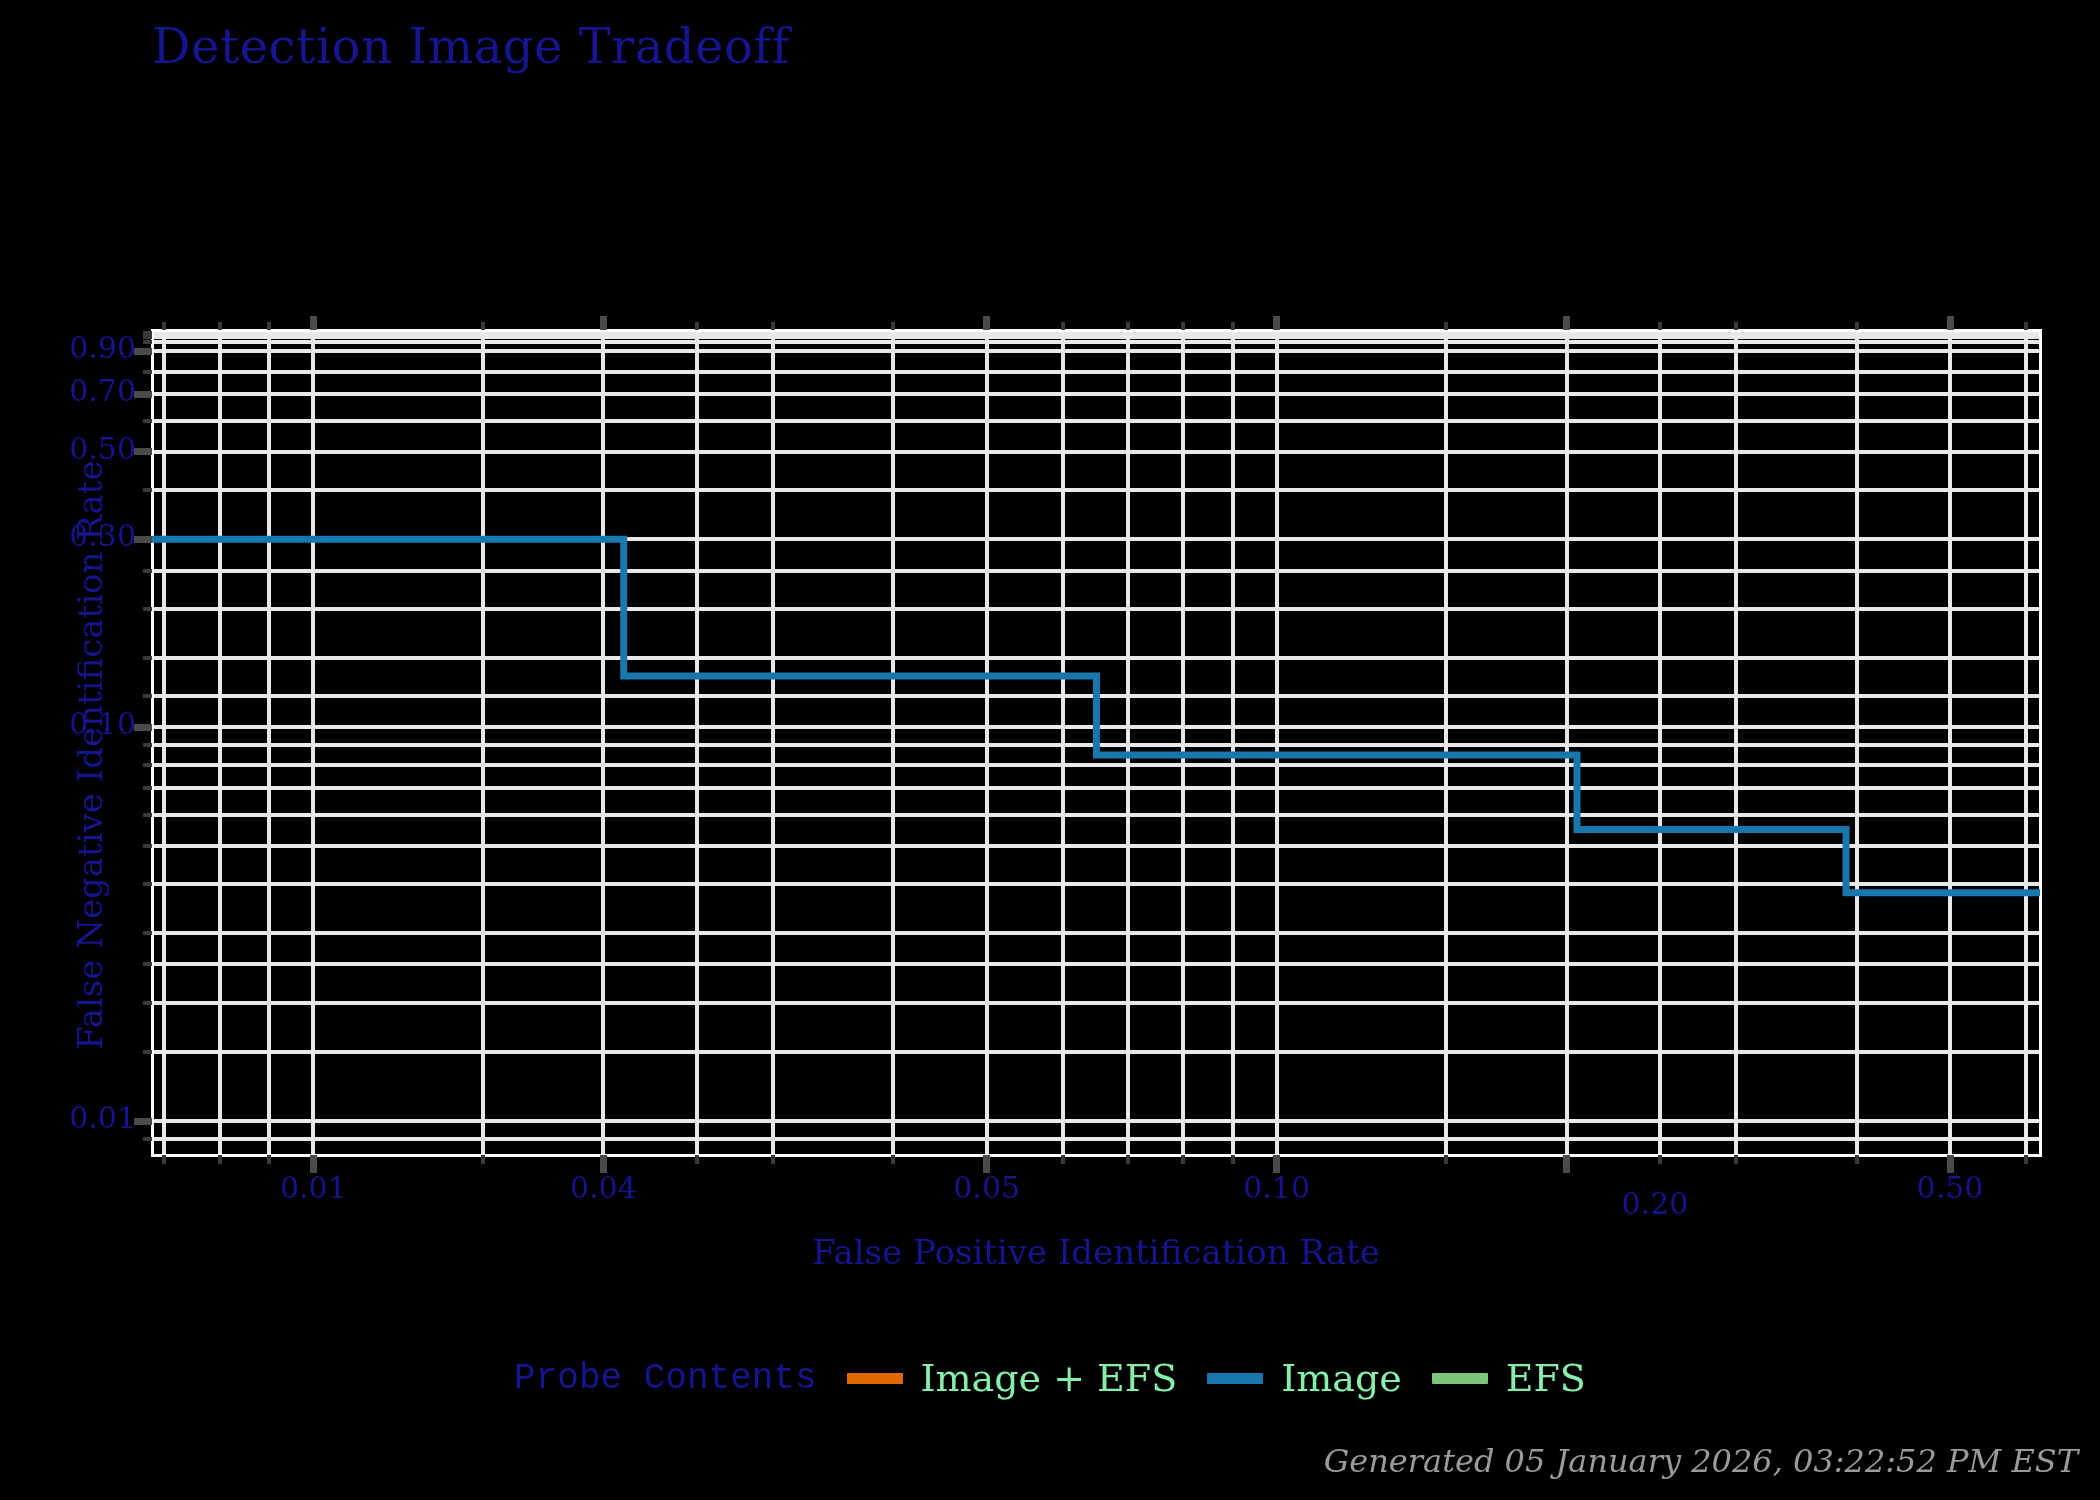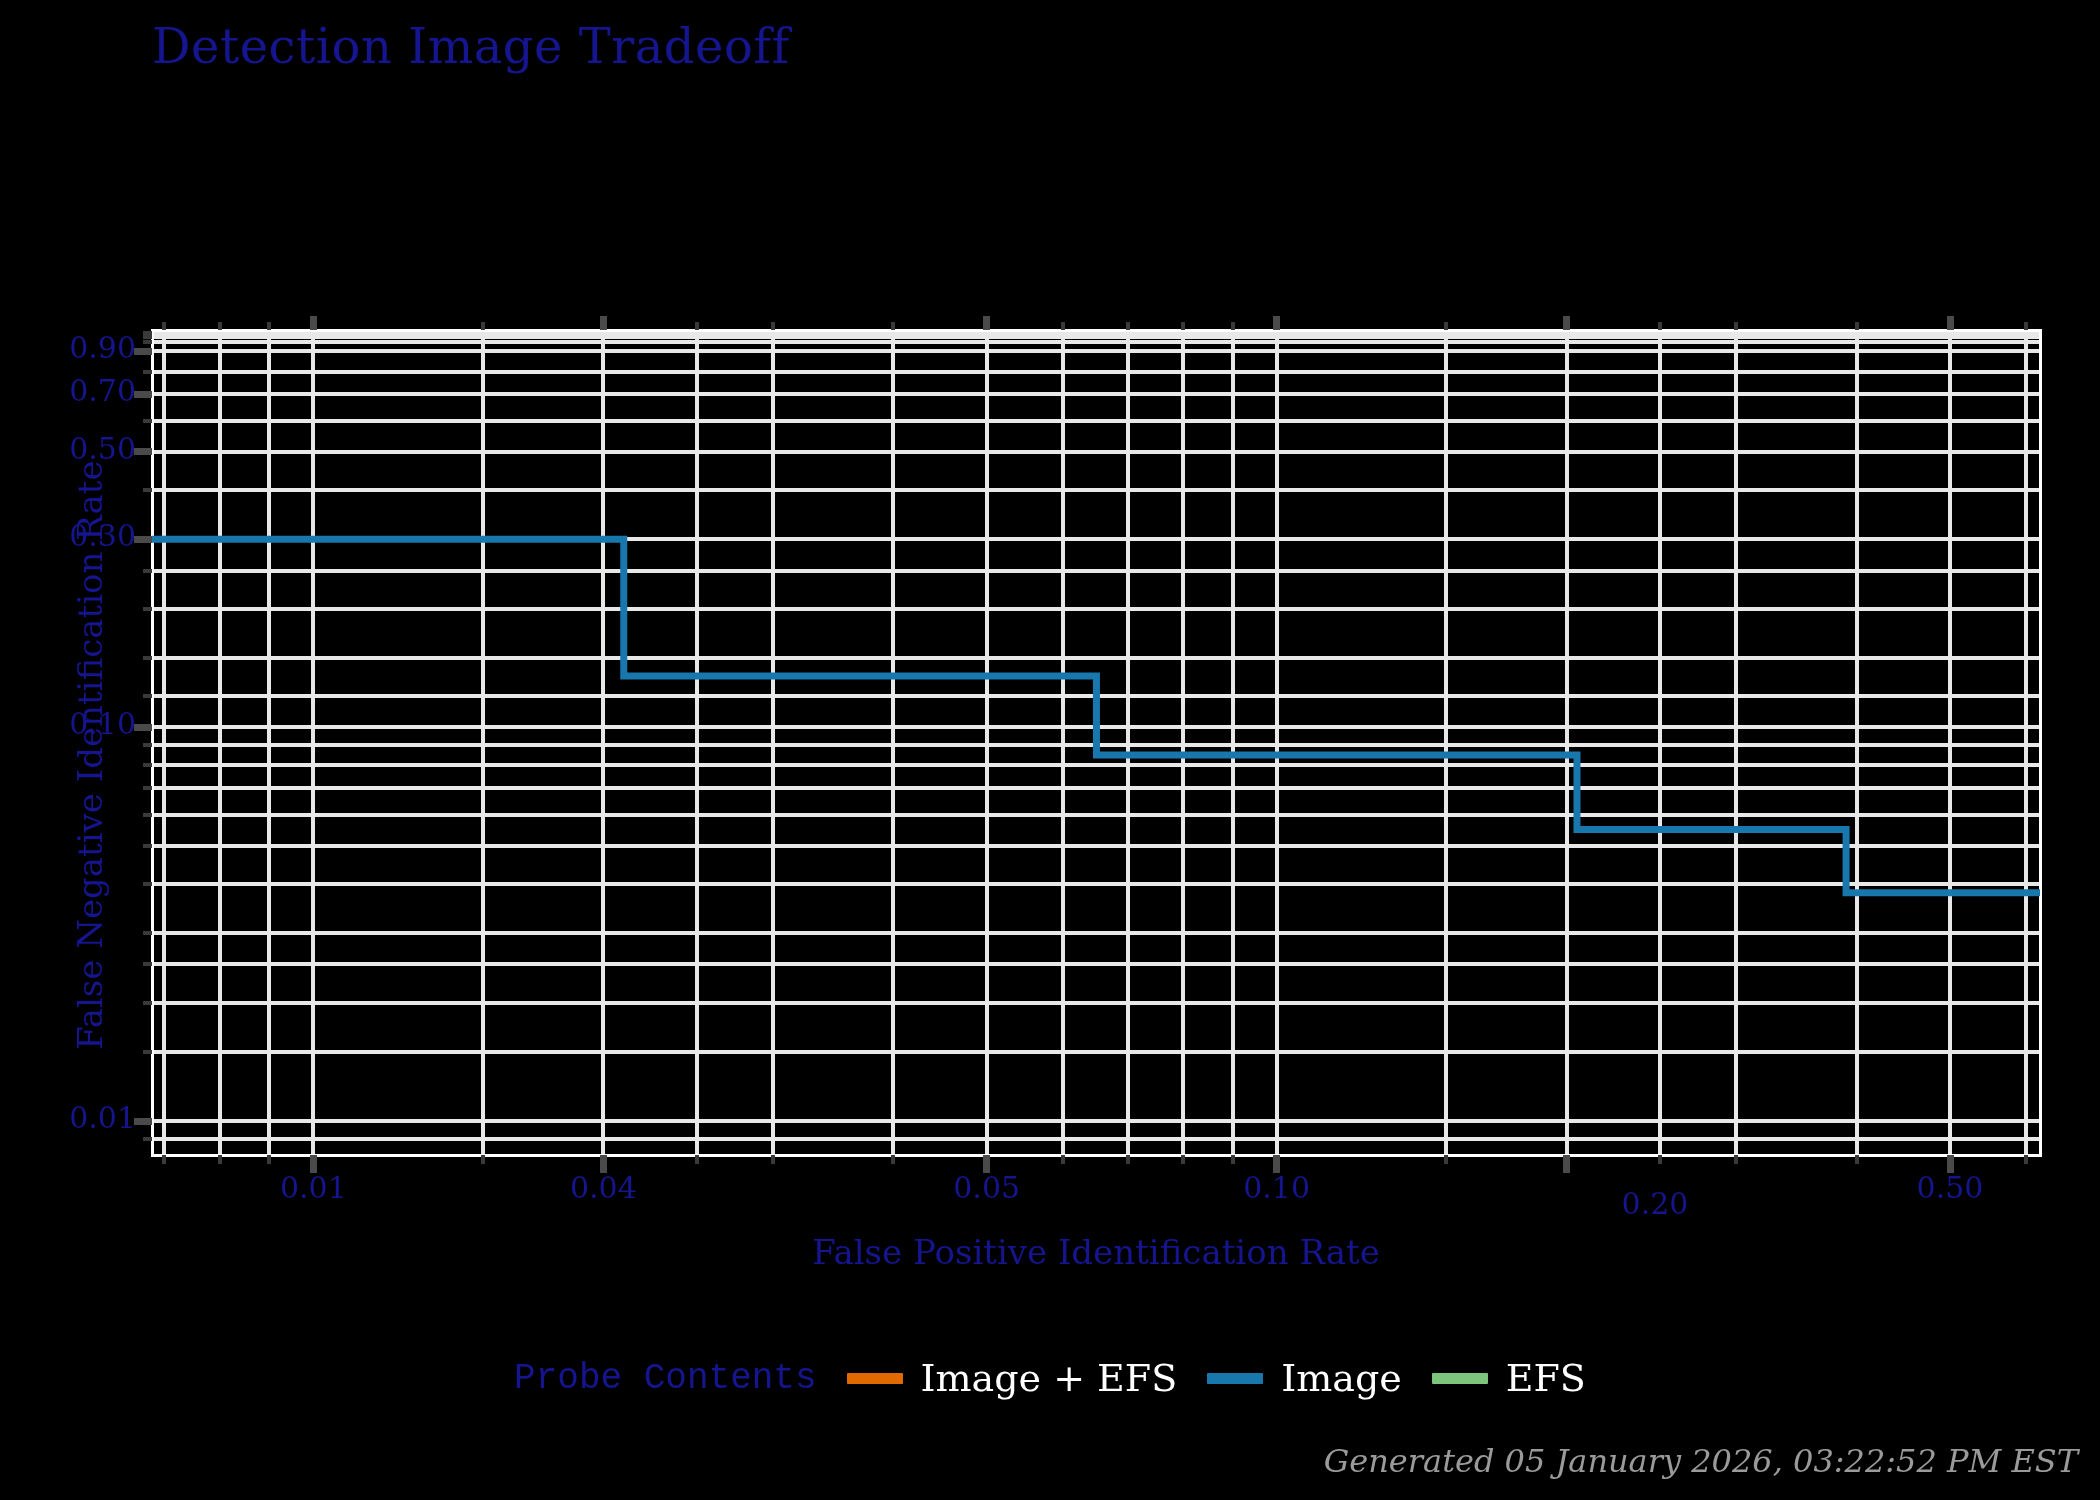--- a/index.html
+++ b/index.html
@@ -49,21 +49,21 @@
   #legend .lg-title{
     font-size:36px;color:#15158f;vertical-align:middle;
     font-family:Liberation Mono, monospace;
   }
   #legend .lg-item{display:inline-block;vertical-align:middle;margin-left:30px;}
   #legend .lg-swatch{
     display:inline-block;width:56px;height:11px;vertical-align:middle;
     margin-right:18px;border-radius:1px;
   }
   #legend .lg-lbl{
-    font-size:38px;color:#ffffff;vertical-align:middle;
+    font-size:38px;color:#86efac;vertical-align:middle;
     font-family:"DejaVu Serif","Liberation Serif",serif;
   }
 
   #footer{
     position:absolute;right:22px;top:1442px;
     font-size:32px;color:#9a9a9a;font-style:italic;
     font-family:"DejaVu Serif","Liberation Serif",serif;
     white-space:nowrap;
   }
   svg{display:block;}

